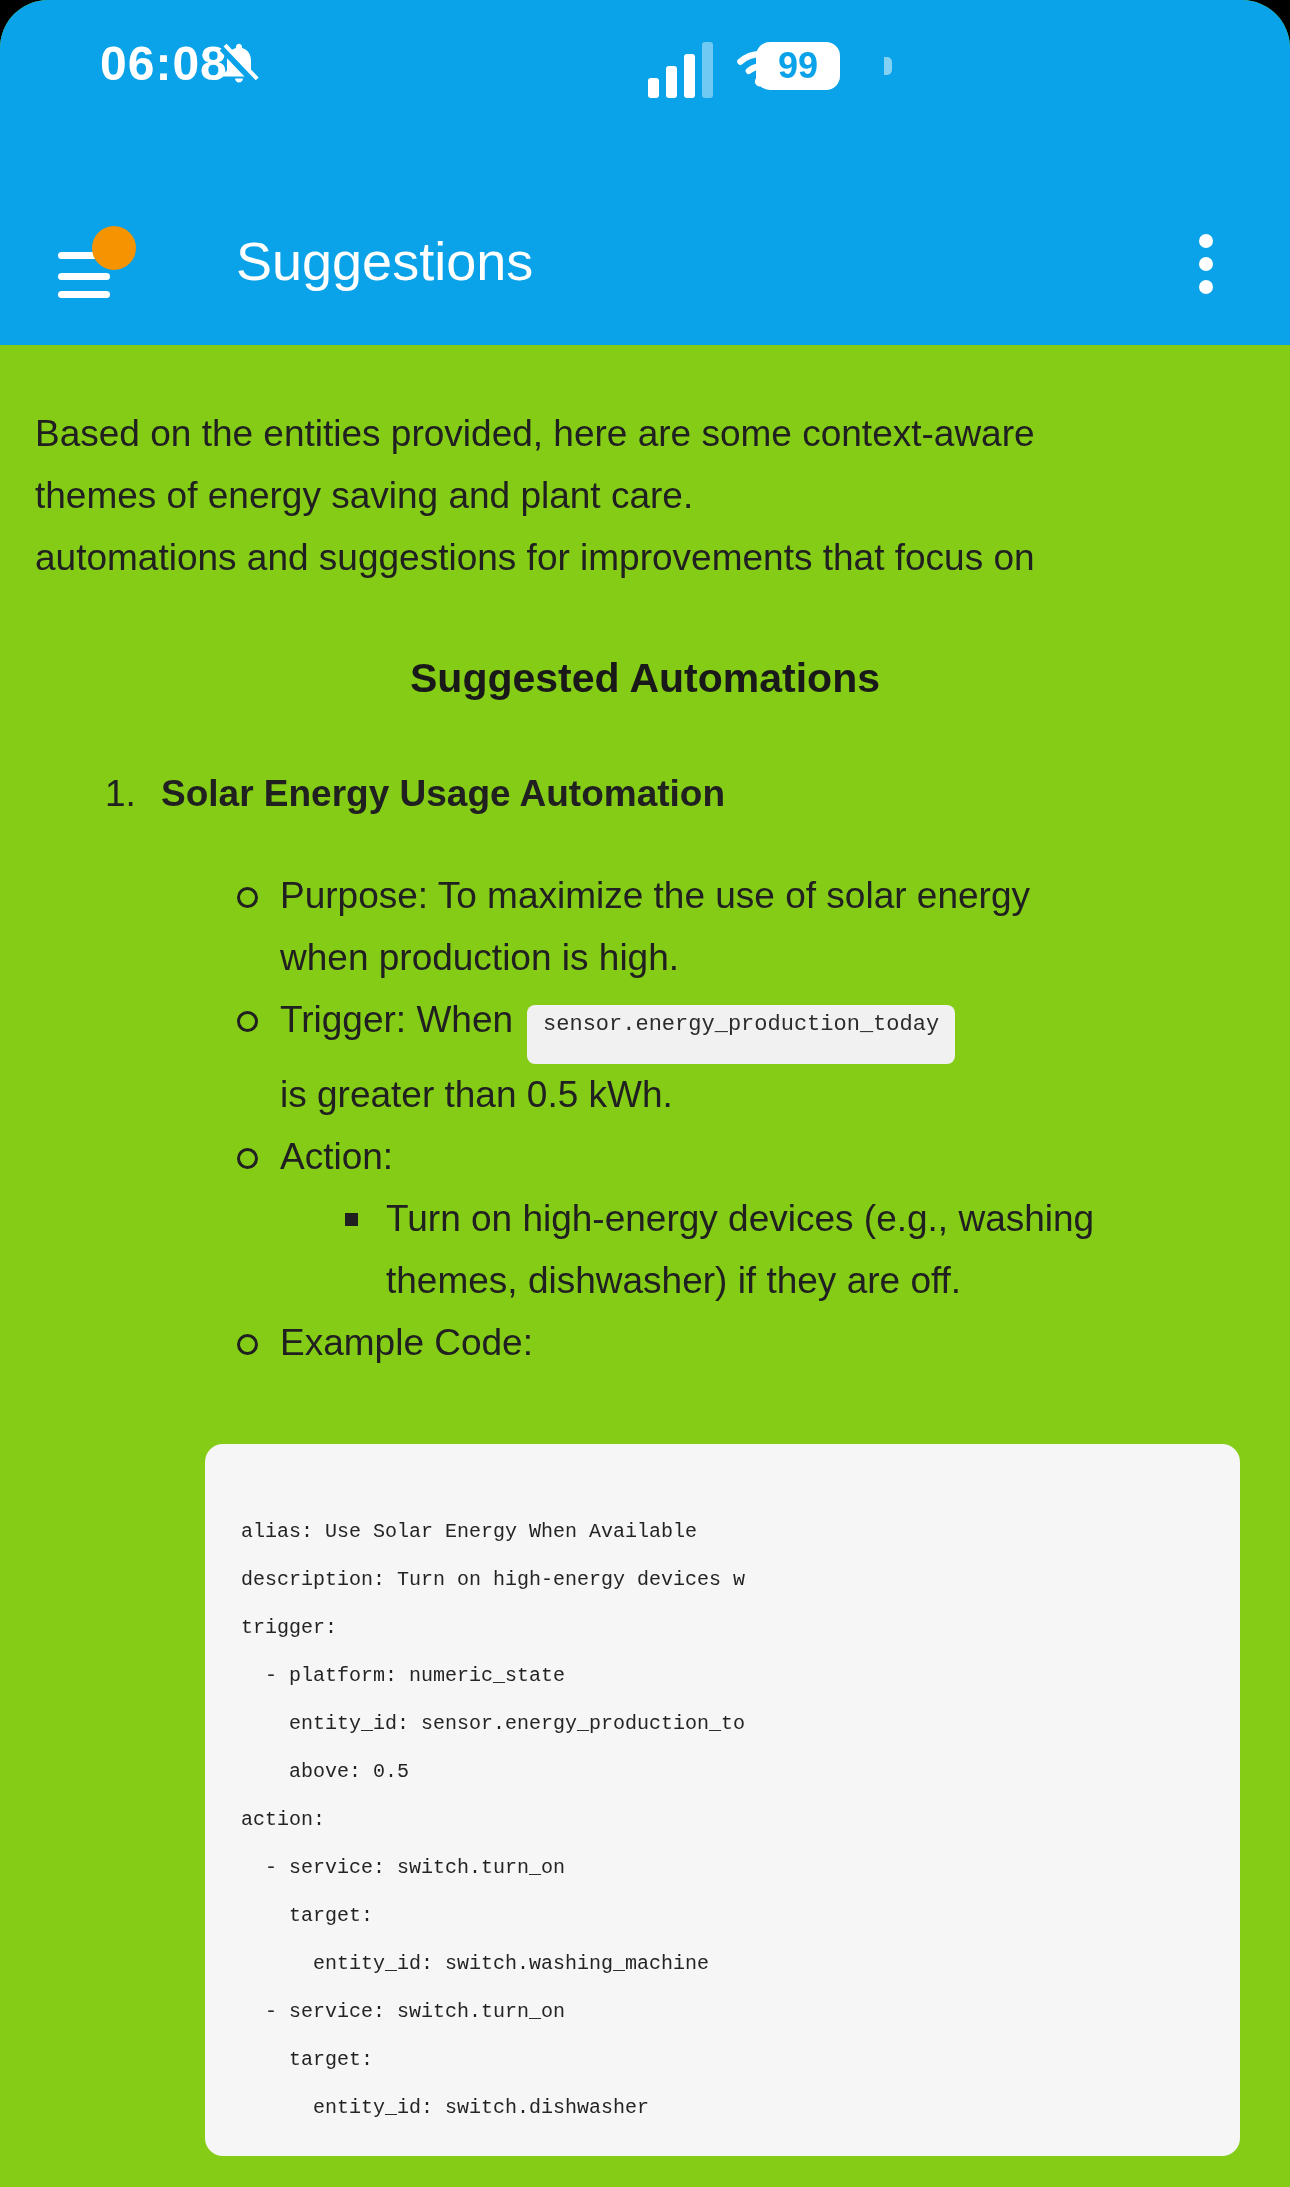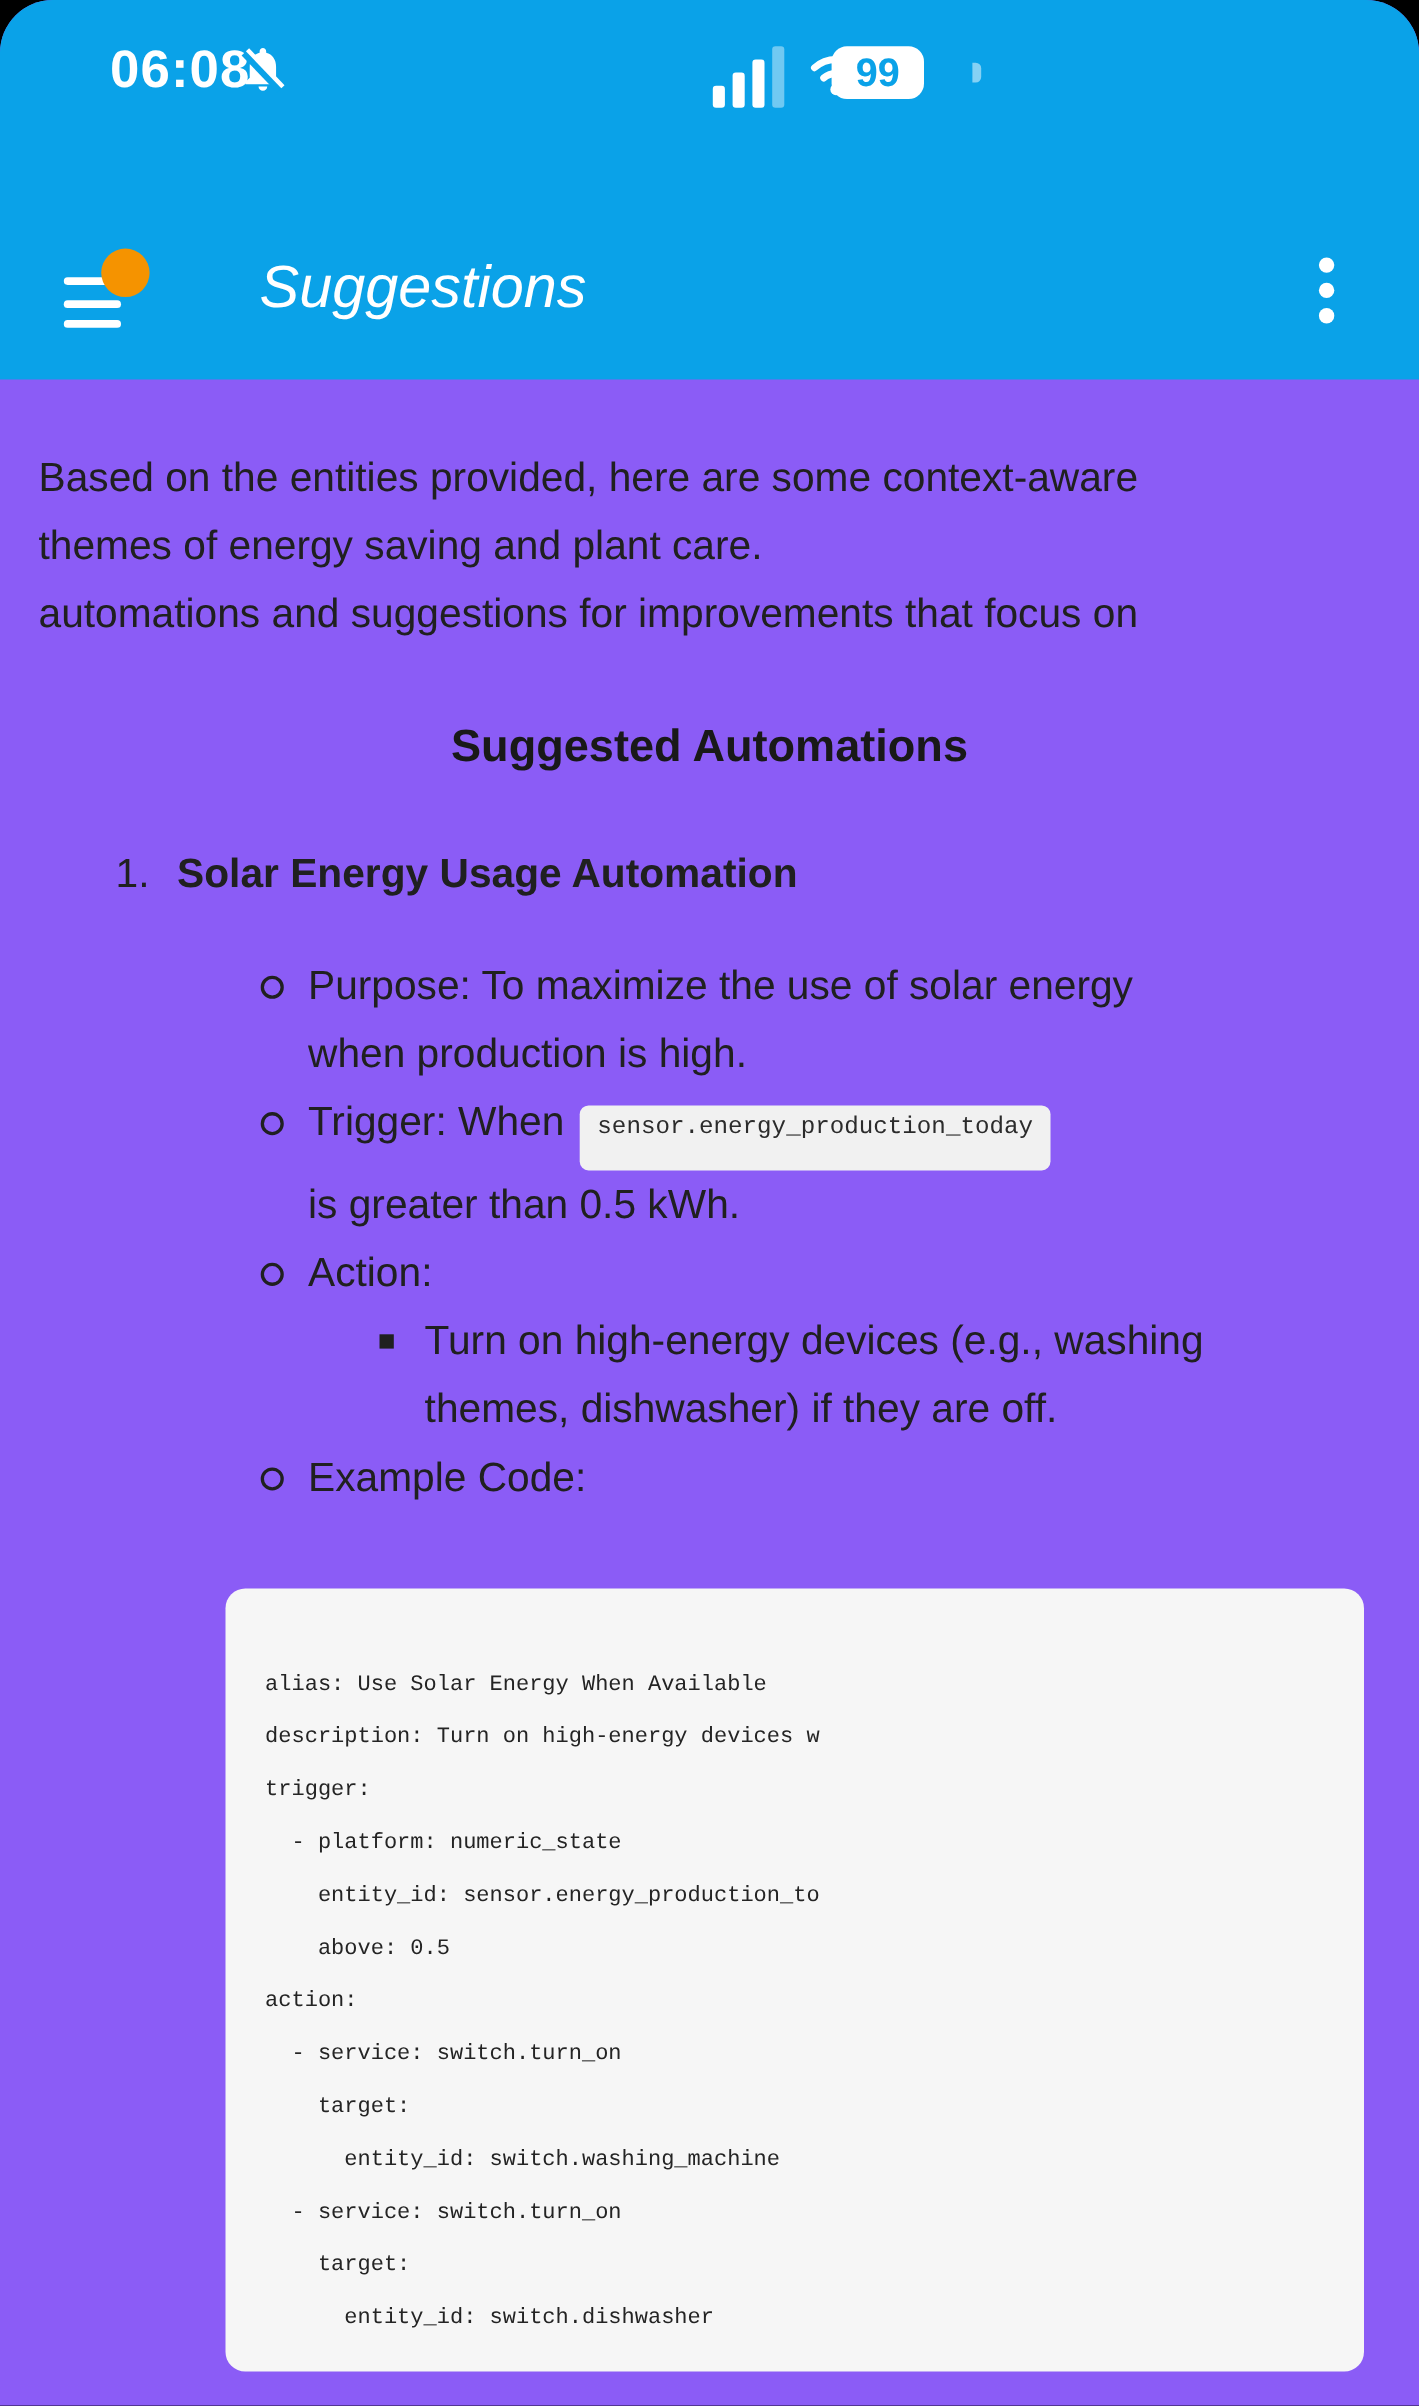--- a/index.html
+++ b/index.html
@@ -1,17 +1,17 @@
 <!DOCTYPE html>
 <html><head>
 <meta charset="utf-8">
 <style>
   html,body{margin:0;padding:0;background:#000;}
   .screen{
-    position:relative;width:1290px;height:2187px;background:#8b5cf6;
+    position:relative;width:1290px;height:2187px;background:#84cc16;
     border-radius:48px 48px 0 0;overflow:hidden;
     font-family:"Liberation Sans",sans-serif;color:#202020;
   }
   
   .appbar{position:relative;width:100%;height:345px;background:#0aa2e8;}
   .statusbar{position:absolute;left:0;top:30px;width:100%;height:72px;}
   .time{position:absolute;left:100px;top:6px;font-size:48px;font-weight:700;color:#fff;letter-spacing:1px;}
   .bell{position:absolute;left:216px;top:10px;}
   .signal{position:absolute;left:648px;top:12px;width:72px;height:56px;}
   .signal i{position:absolute;bottom:0;width:11px;border-radius:3px;background:#fff;display:block;}
@@ -22,21 +22,21 @@
   .wifi{position:absolute;left:732px;top:8px;}
   .battery{position:absolute;left:756px;top:12px;width:84px;height:48px;background:#fff;border-radius:14px;
     display:flex;align-items:center;justify-content:center;font-size:36px;font-weight:700;color:#0aa2e8;}
   .battery-tip{position:absolute;left:884px;top:27px;width:8px;height:18px;background:rgba(255,255,255,0.5);border-radius:0 5px 5px 0;}
   .menu-btn{position:absolute;left:52px;top:224px;width:92px;height:80px;cursor:pointer;}
   .menu-btn i{position:absolute;left:6px;width:52px;height:7px;background:#fff;border-radius:4px;display:block;}
   .menu-btn .l1{top:28px;}
   .menu-btn .l2{top:49px;}
   .menu-btn .l3{top:67px;}
   .menu-badge{position:absolute;left:40px;top:2px;width:44px;height:44px;border-radius:50%;background:#f59300;}
-  .appbar-title{position:absolute;left:236px;top:224px;font-size:54px;line-height:74px;font-weight:400;color:#fff;font-style:italic;}
+  .appbar-title{position:absolute;left:236px;top:224px;font-size:54px;line-height:74px;font-weight:400;color:#fff;}
   .kebab{position:absolute;left:1176px;top:224px;width:60px;height:80px;display:flex;flex-direction:column;
     align-items:center;justify-content:center;gap:9px;cursor:pointer;}
   .kebab i{width:14px;height:14px;border-radius:50%;background:#fff;display:block;}
   
   .content{padding:0 35px;font-size:37px;line-height:62px;}
   .intro{margin-top:58px;}
   .line{display:block;}
   .section-heading{margin-top:62px;font-size:41px;line-height:54px;font-weight:700;color:#191919;text-align:center;}
   .oli{margin-top:58px;margin-left:70px;display:flex;}
   .oli-num{width:56px;flex:none;}

